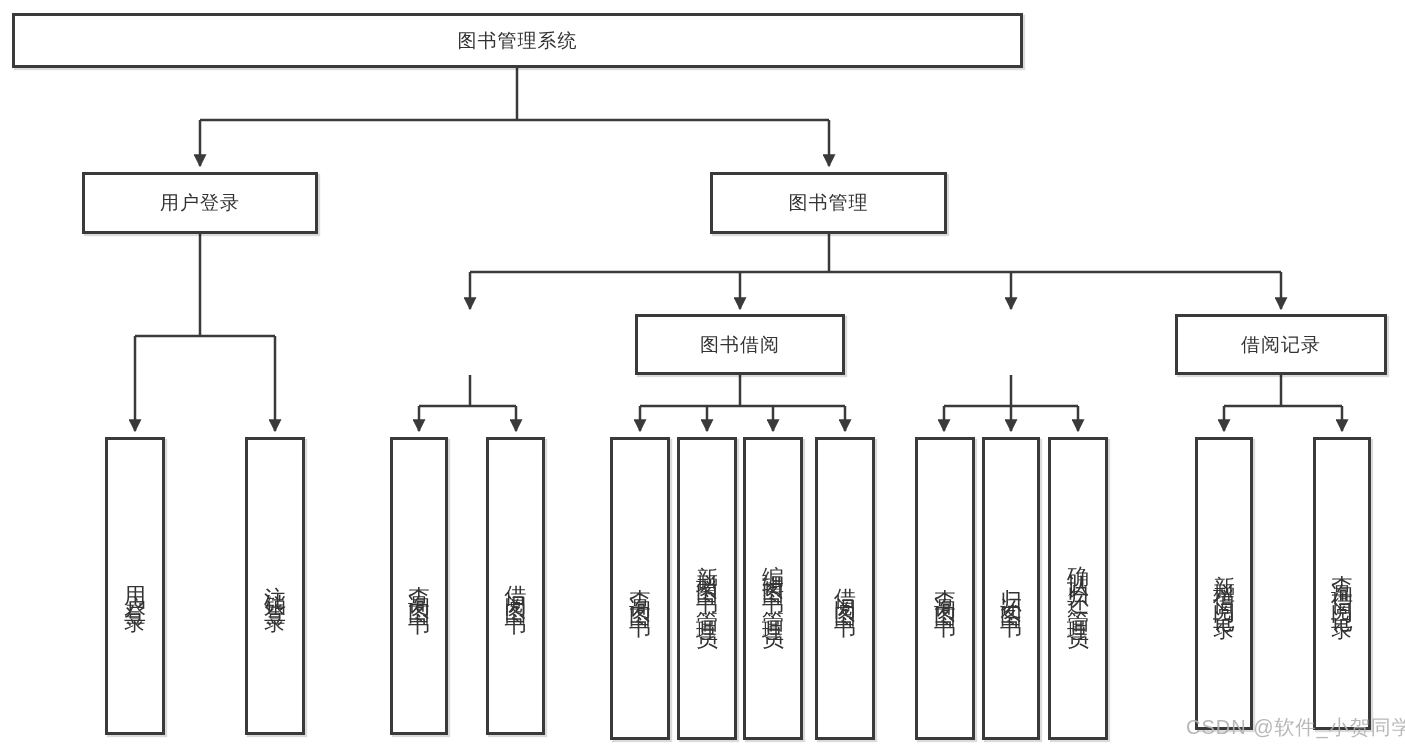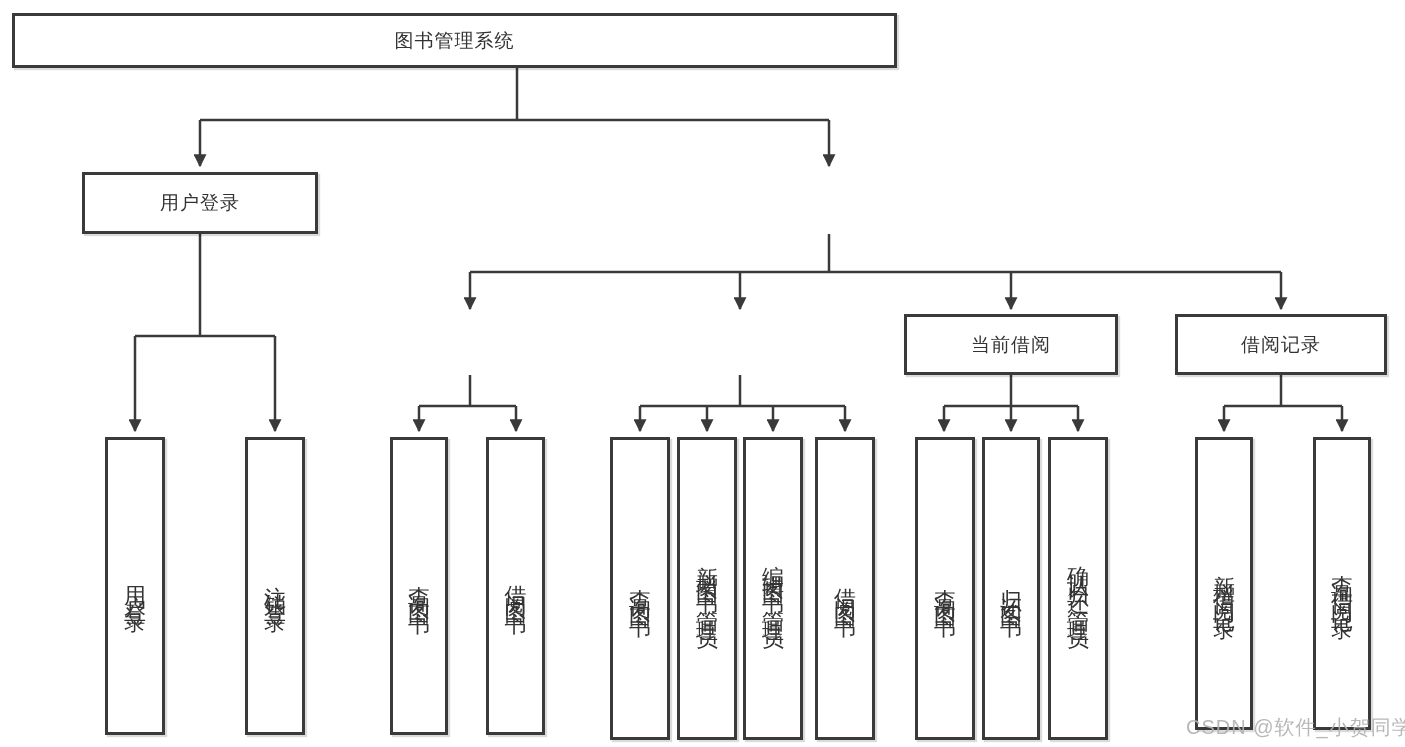--- a/index.html
+++ b/index.html
@@ -97,30 +97,33 @@
       <path d="M1011,406 V431" marker-end="url(#arrow)"></path>
       <path d="M1078,406 V431" marker-end="url(#arrow)"></path>
 
       <path d="M1281,375 V406"></path>
       <path d="M1224,406 H1342"></path>
       <path d="M1224,406 V431" marker-end="url(#arrow)"></path>
       <path d="M1342,406 V431" marker-end="url(#arrow)"></path>
     </g>
   </svg>
 
-  <div class="node hnode" style="left:12px; top:13px; width:885px; height:55px;">
+  <div class="node hnode" style="left:12px; top:13px; width:1011px; height:55px;">
     <span>图书管理系统</span>
   </div>
 
   <div class="node hnode" style="left:82px; top:172px; width:236px; height:62px;">
     <span>用户登录</span>
   </div>
+  <div class="node hnode" style="left:710px; top:172px; width:237px; height:62px;">
+    <span>图书管理</span>
+  </div>
 
-  <div class="node hnode" style="left:904px; top:314px; width:214px; height:61px;">
-    <span>当前借阅</span>
+  <div class="node hnode" style="left:635px; top:314px; width:210px; height:61px;">
+    <span>图书借阅</span>
   </div>
   <div class="node hnode" style="left:1175px; top:314px; width:212px; height:61px;">
     <span>借阅记录</span>
   </div>
 
   <div class="node leaf" style="left:105px; top:437px; width:60px; height:298px;">
     <span class="vtext">用户登录</span>
   </div>
   <div class="node leaf" style="left:245px; top:437px; width:60px; height:298px;">
     <span class="vtext">注销登录</span>

